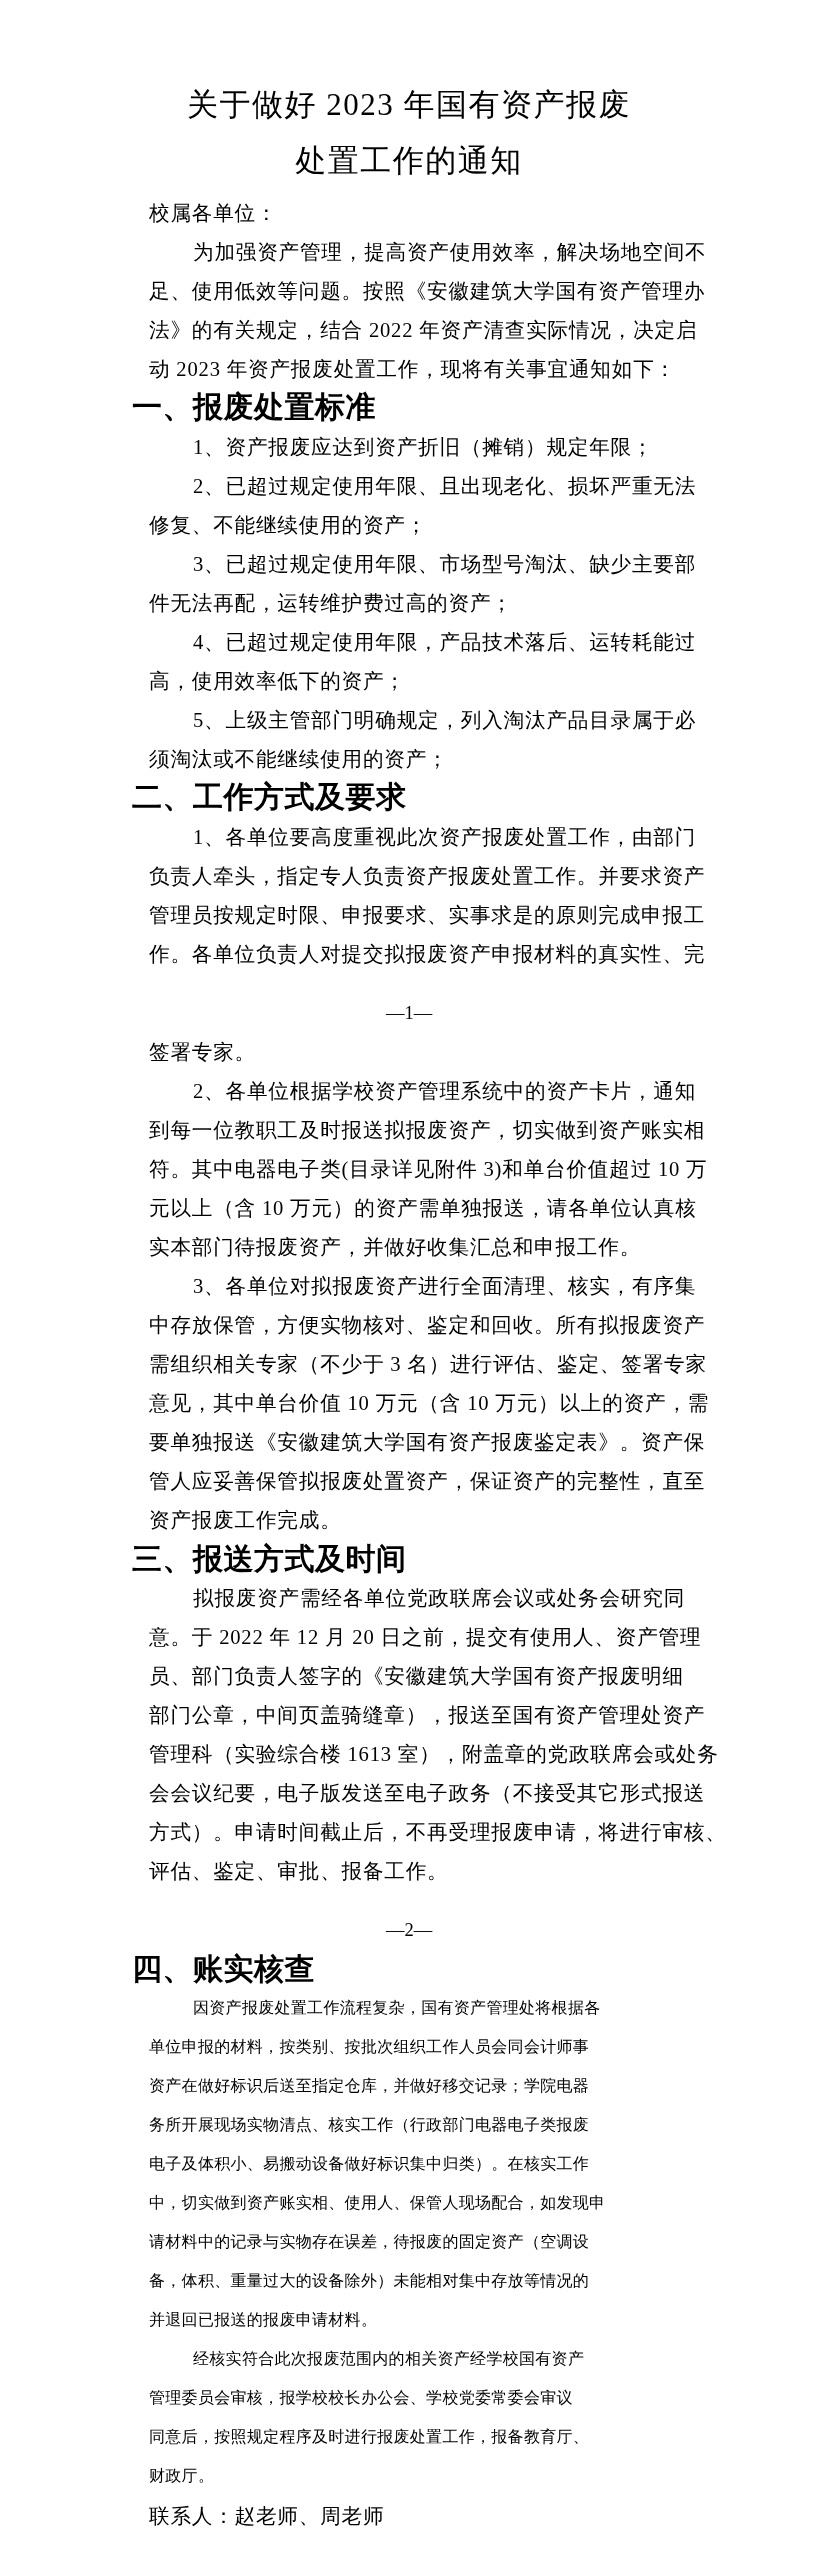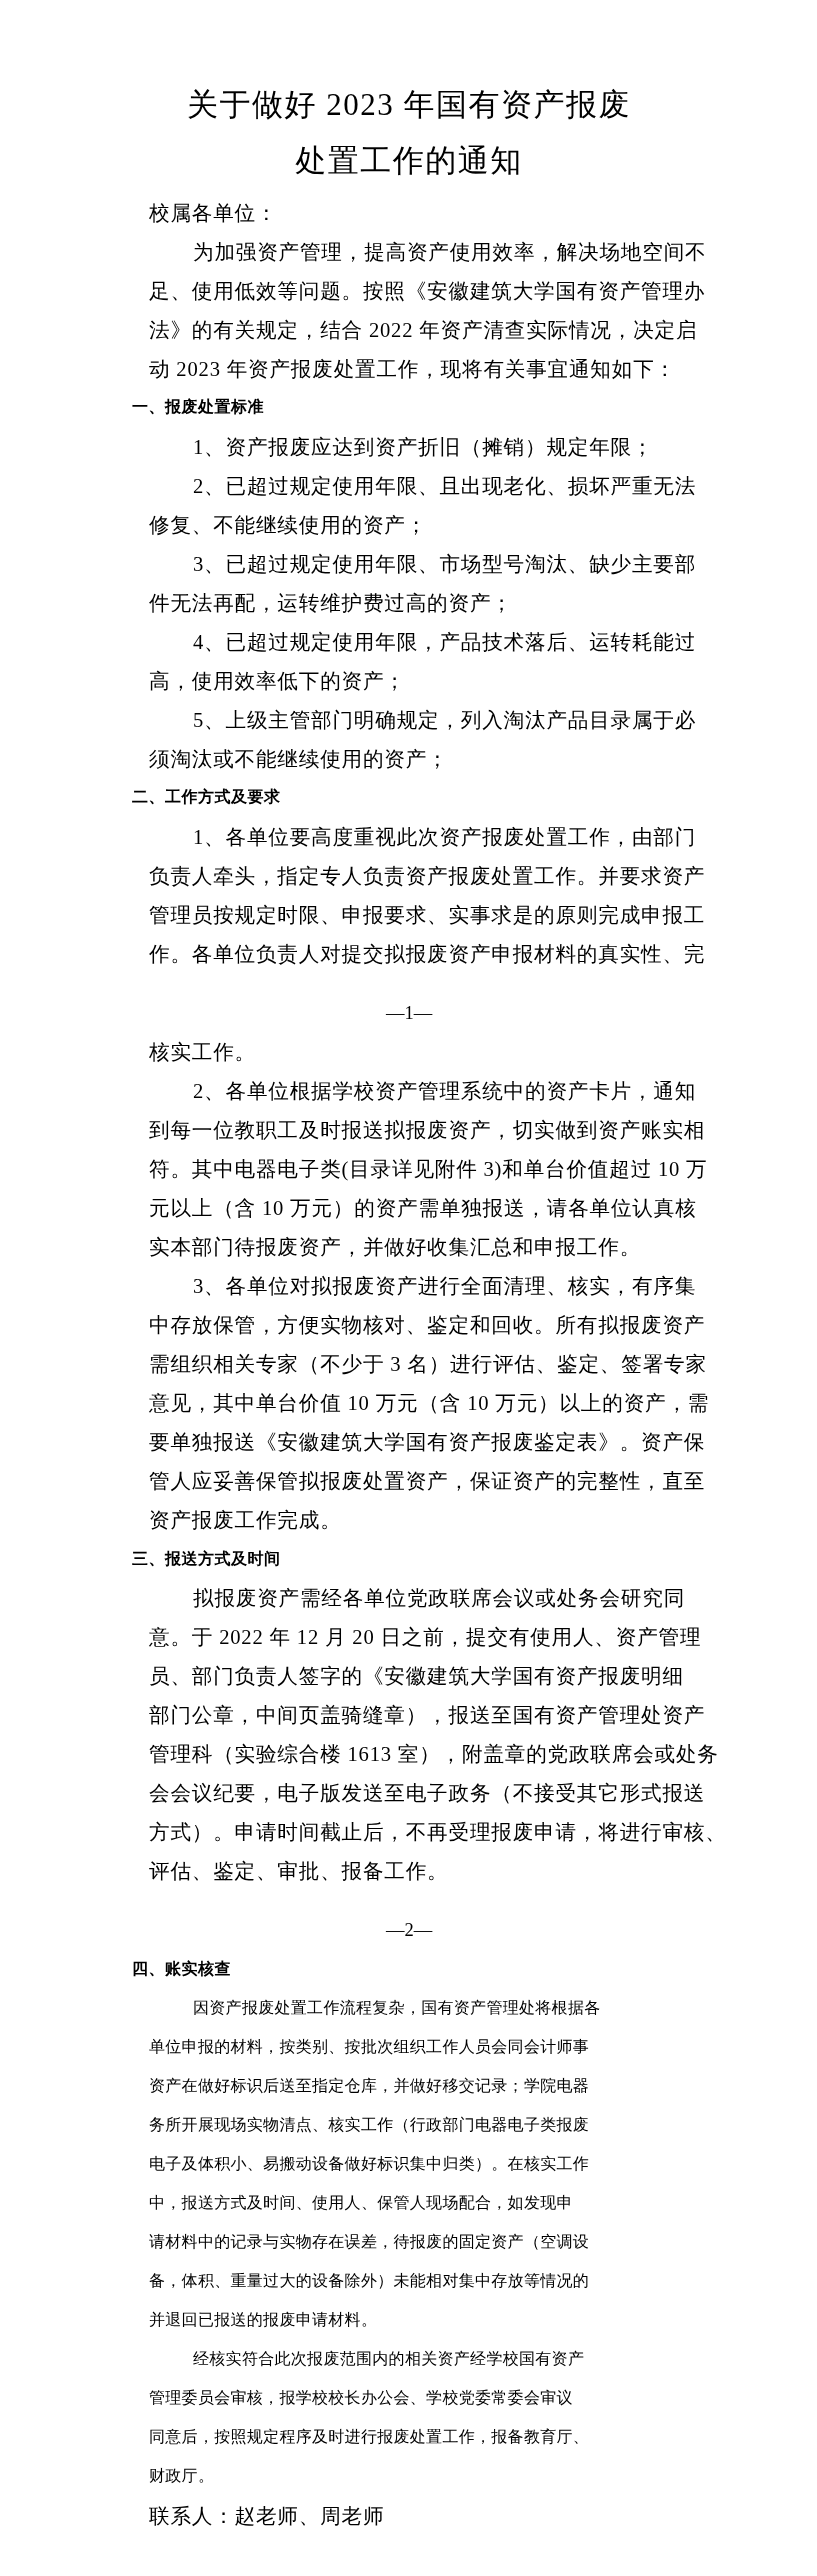--- a/index.html
+++ b/index.html
@@ -28,21 +28,21 @@
     font-size:31px;
     letter-spacing:1.5px;
     justify-content:center;
     margin-left:-46px; 
   }
   .salutation{margin-top:4.1px;font-family:Liberation Mono, monospace;}
   .indent,.indent4{padding-left:44px;}
   .heading{
     font-family:Liberation Mono, monospace;
     font-weight:700;
-    font-size:16px;
+    font-size:30px;
     letter-spacing:0.5px;
     margin-left:-17px;
   }
   .pagenum{
     justify-content:center;
     margin-left:-46px;
     font-size:18.5px;
     margin-top:20.6px;
     letter-spacing:0;
   }
@@ -69,21 +69,21 @@
       <div class="line indent">4、已超过规定使用年限，产品技术落后、运转耗能过</div>
       <div class="line body">高，使用效率低下的资产；</div>
       <div class="line indent">5、上级主管部门明确规定，列入淘汰产品目录属于必</div>
       <div class="line body">须淘汰或不能继续使用的资产；</div>
       <div class="line heading">二、工作方式及要求</div>
       <div class="line indent">1、各单位要高度重视此次资产报废处置工作，由部门</div>
       <div class="line body">负责人牵头，指定专人负责资产报废处置工作。并要求资产</div>
       <div class="line body">管理员按规定时限、申报要求、实事求是的原则完成申报工</div>
       <div class="line body">作。各单位负责人对提交拟报废资产申报材料的真实性、完</div>
       <div class="line pagenum">—1—</div>
-      <div class="line body">核实工作。</div>
+      <div class="line body">签署专家。</div>
       <div class="line indent">2、各单位根据学校资产管理系统中的资产卡片，通知</div>
       <div class="line body">到每一位教职工及时报送拟报废资产，切实做到资产账实相</div>
       <div class="line body">符。其中电器电子类(目录详见附件 3)和单台价值超过 10 万</div>
       <div class="line body">元以上（含 10 万元）的资产需单独报送，请各单位认真核</div>
       <div class="line body">实本部门待报废资产，并做好收集汇总和申报工作。</div>
       <div class="line indent">3、各单位对拟报废资产进行全面清理、核实，有序集</div>
       <div class="line body">中存放保管，方便实物核对、鉴定和回收。所有拟报废资产</div>
       <div class="line body">需组织相关专家（不少于 3 名）进行评估、鉴定、签署专家</div>
       <div class="line body">意见，其中单台价值 10 万元（含 10 万元）以上的资产，需</div>
       <div class="line body">要单独报送《安徽建筑大学国有资产报废鉴定表》。资产保</div>
@@ -98,21 +98,21 @@
       <div class="line body">会会议纪要，电子版发送至电子政务（不接受其它形式报送</div>
       <div class="line body">方式）。申请时间截止后，不再受理报废申请，将进行审核、</div>
       <div class="line body">评估、鉴定、审批、报备工作。</div>
       <div class="line pagenum">—2—</div>
       <div class="line heading">四、账实核查</div>
       <div class="line indent4">因资产报废处置工作流程复杂，国有资产管理处将根据各</div>
       <div class="line body4">单位申报的材料，按类别、按批次组织工作人员会同会计师事</div>
       <div class="line body4">资产在做好标识后送至指定仓库，并做好移交记录；学院电器</div>
       <div class="line body4">务所开展现场实物清点、核实工作（行政部门电器电子类报废</div>
       <div class="line body4">电子及体积小、易搬动设备做好标识集中归类）。在核实工作</div>
-      <div class="line body4">中，报送方式及时间、使用人、保管人现场配合，如发现申</div>
+      <div class="line body4">中，切实做到资产账实相、使用人、保管人现场配合，如发现申</div>
       <div class="line body4">请材料中的记录与实物存在误差，待报废的固定资产（空调设</div>
       <div class="line body4">备，体积、重量过大的设备除外）未能相对集中存放等情况的</div>
       <div class="line body4">并退回已报送的报废申请材料。</div>
       <div class="line indent4">经核实符合此次报废范围内的相关资产经学校国有资产</div>
       <div class="line body4">管理委员会审核，报学校校长办公会、学校党委常委会审议</div>
       <div class="line body4">同意后，按照规定程序及时进行报废处置工作，报备教育厅、</div>
       <div class="line body4">财政厅。</div>
       <div class="line contact">联系人：赵老师、周老师</div>
     </div>
 </div>

